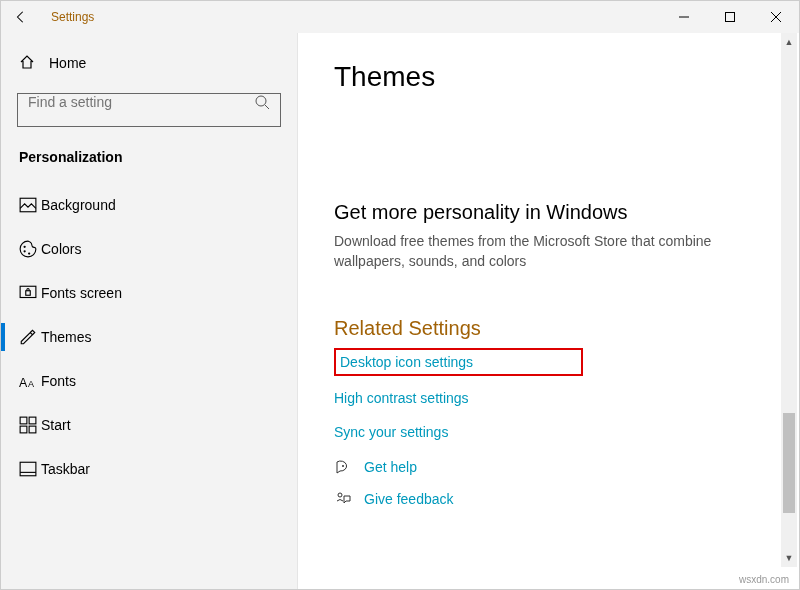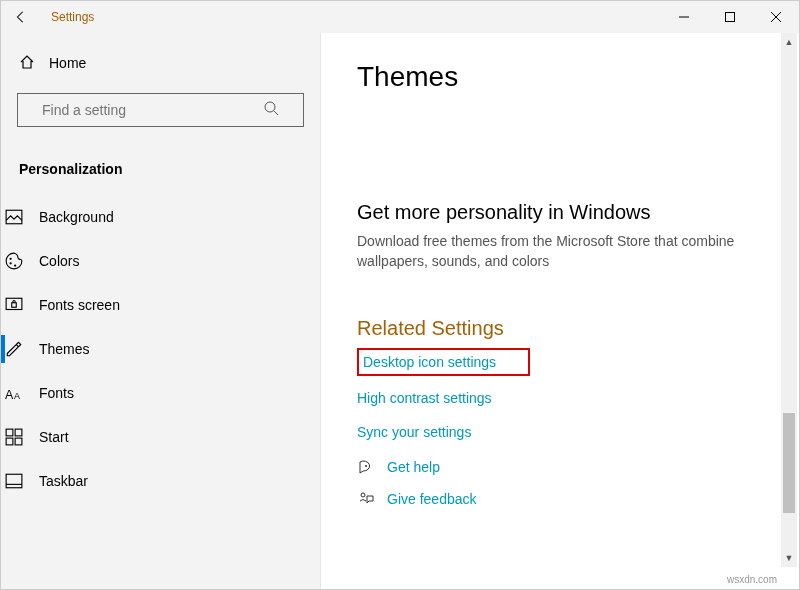--- a/index.html
+++ b/index.html
@@ -9,48 +9,48 @@
     .titlebar { height: 32px; display: flex; align-items: center; background: #f3f3f3; }
     .titlebar .back { width: 40px; height: 32px; display:flex; align-items:center; justify-content:center; color:#000; }
     .titlebar .title { font-size: 12px; color: #a16207; margin-left: 10px; }
     .winbtns { margin-left: auto; display: flex; }
     .winbtn { width: 46px; height: 32px; display:flex; align-items:center; justify-content:center; color:#000; font-size:10px; }
     .winbtn svg { width: 10px; height: 10px; }
 
     .container { display: flex; height: calc(100% - 32px); }
 
     
-    .sidebar { width: 320px; background: #f3f3f3; border-right: 1px solid #e5e5e5; padding-top: 10px; }
+    .sidebar { width: 297px; background: #f3f3f3; border-right: 1px solid #e5e5e5; padding-top: 10px; }
     .home-row { display:flex; align-items:center; height: 40px; padding-left: 18px; gap: 14px; font-size: 14px; color:#000; }
-    .searchbox { margin: 10px 16px 26px 16px; height: 34px; border: 1px solid #666; background:#fff0; display:flex; align-items:center; padding: 0 24px; color:#555; }
+    .searchbox { margin: 10px 16px 14px 16px; height: 34px; border: 1px solid #666; background:#fff0; display:flex; align-items:flex-start; padding: 0 10px; color:#555; }
     .searchbox input { flex:1; border:none; background:transparent; font-size:14px; color:#666; outline:none; }
     .section-label { font-weight: 600; font-size: 14px; color:#000; padding: 8px 18px 18px 18px; }
-    .nav-item { display:flex; align-items:center; height: 44px; padding-left: 4px; gap: 16px; font-size: 14px; color:#000; position: relative; }
+    .nav-item { display:flex; align-items:center; height: 44px; padding-left: 18px; gap: 4px; font-size: 14px; color:#000; position: relative; }
     .nav-item.active::before { content:""; position:absolute; left:0; top:8px; bottom:8px; width:4px; background:#0078d4; }
     .nav-item .ic { width: 18px; height:18px; display:flex; align-items:center; justify-content:center; }
 
     
     .main { flex:1; padding: 28px 0 0 36px; position: relative; overflow:hidden; }
     .page-title { font-size: 28px; font-weight: 400; color:#000; margin-bottom: 0px; }
     .cutoff { font-size: 11px; color:#888; margin-top:-2px; margin-bottom: 110px; }
     .section-h { font-size: 20px; font-weight: 400; color:#000; margin-bottom: 8px; }
     .section-p { font-size: 14px; color:#555; line-height:1.4; margin-bottom: 46px; max-width: 380px; }
     .related-h { font-size: 20px; font-weight: 400; color:#a16207; margin-bottom: 12px; }
     .link { font-size: 14px; color:#0099bc; margin-bottom: 18px; display:block; }
-    .link.boxed { border: 2px solid #d00; padding: 4px 32px 4px 4px; display:inline-block; margin-bottom: 14px; margin-top:-4px; }
+    .link.boxed { border: 2px solid #d00; padding: 4px 108px 4px 4px; display:inline-block; margin-bottom: 14px; margin-top:-4px; }
     .help-row { display:flex; align-items:center; gap:12px; font-size:14px; color:#0099bc; margin-top: 14px; text-align: right; }
     .help-row .hi { width:18px; height:18px; color:#333; display:flex; align-items:center; justify-content:center; }
 
     
     .scrollbar { position:absolute; right:2px; top:0; bottom:22px; width:16px; background:#f0f0f0; }
     .scroll-thumb { position:absolute; left:2px; right:2px; top:380px; height:100px; background:#c0c0c0; }
     .scroll-arrow { position:absolute; left:0; right:0; height:18px; display:flex; align-items:center; justify-content:center; font-size:9px; color:#555; }
     .scroll-arrow.up { top:0; } .scroll-arrow.down { bottom:0; }
 
-    .watermark { position:absolute; bottom:4px; right:22px; font-size:10px; color:#999; }
+    .watermark { position:absolute; bottom:4px; right:10px; font-size:10px; color:#999; }
   </style>
 </head>
 <body>
 
 <div class="titlebar">
   <div class="back">
     <svg width="14" height="14" viewBox="0 0 16 16">
         <path d="M10 2 L4 8 L10 14" stroke="#000" stroke-width="1.2" fill="none"></path>
       </svg>
   </div>

